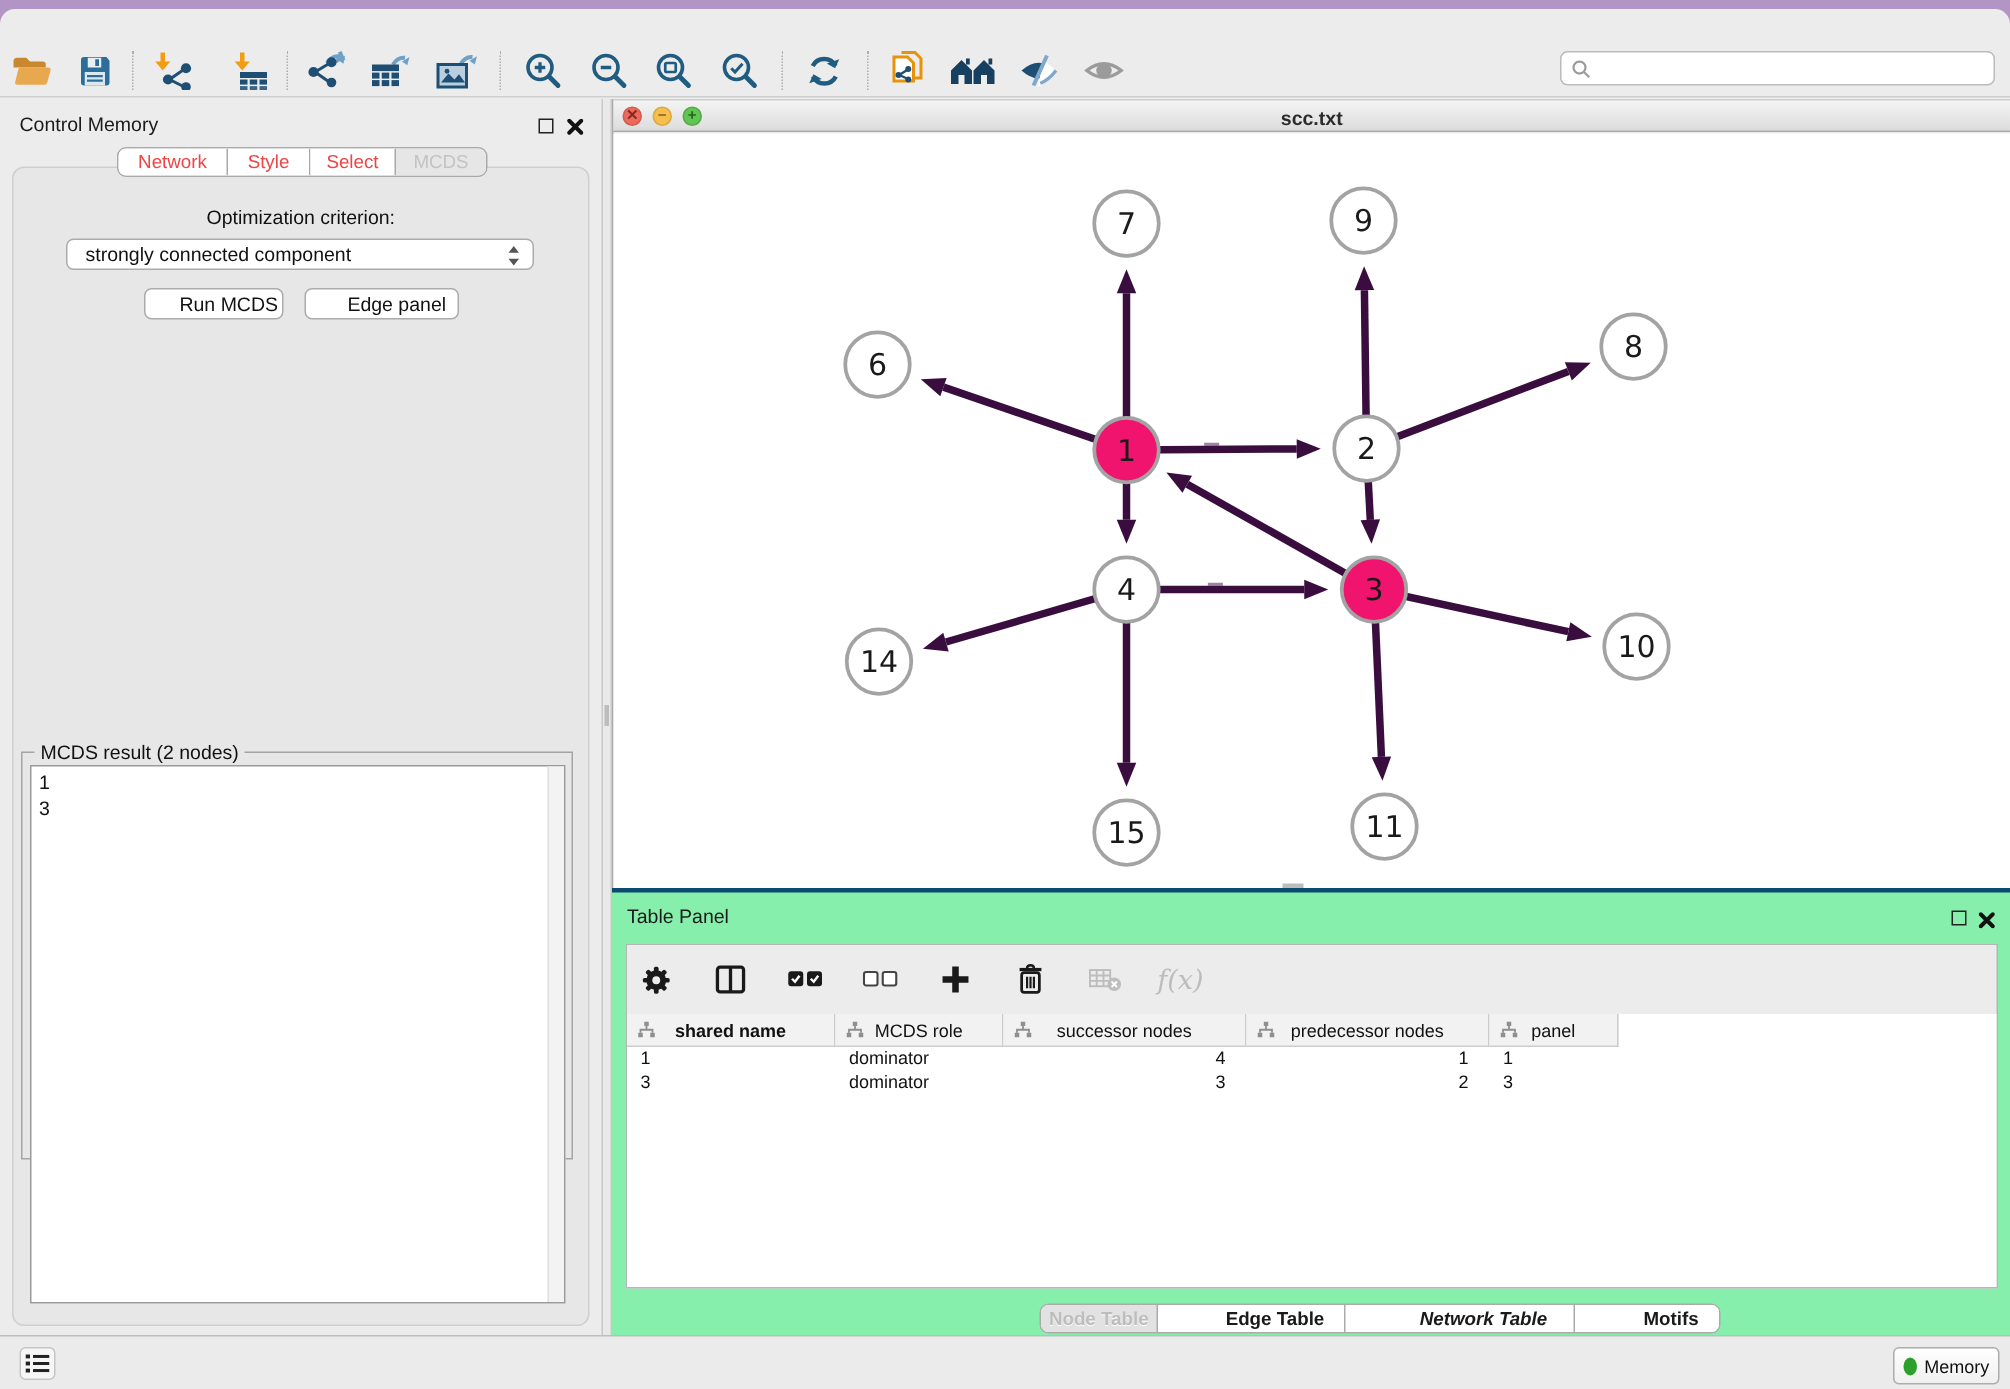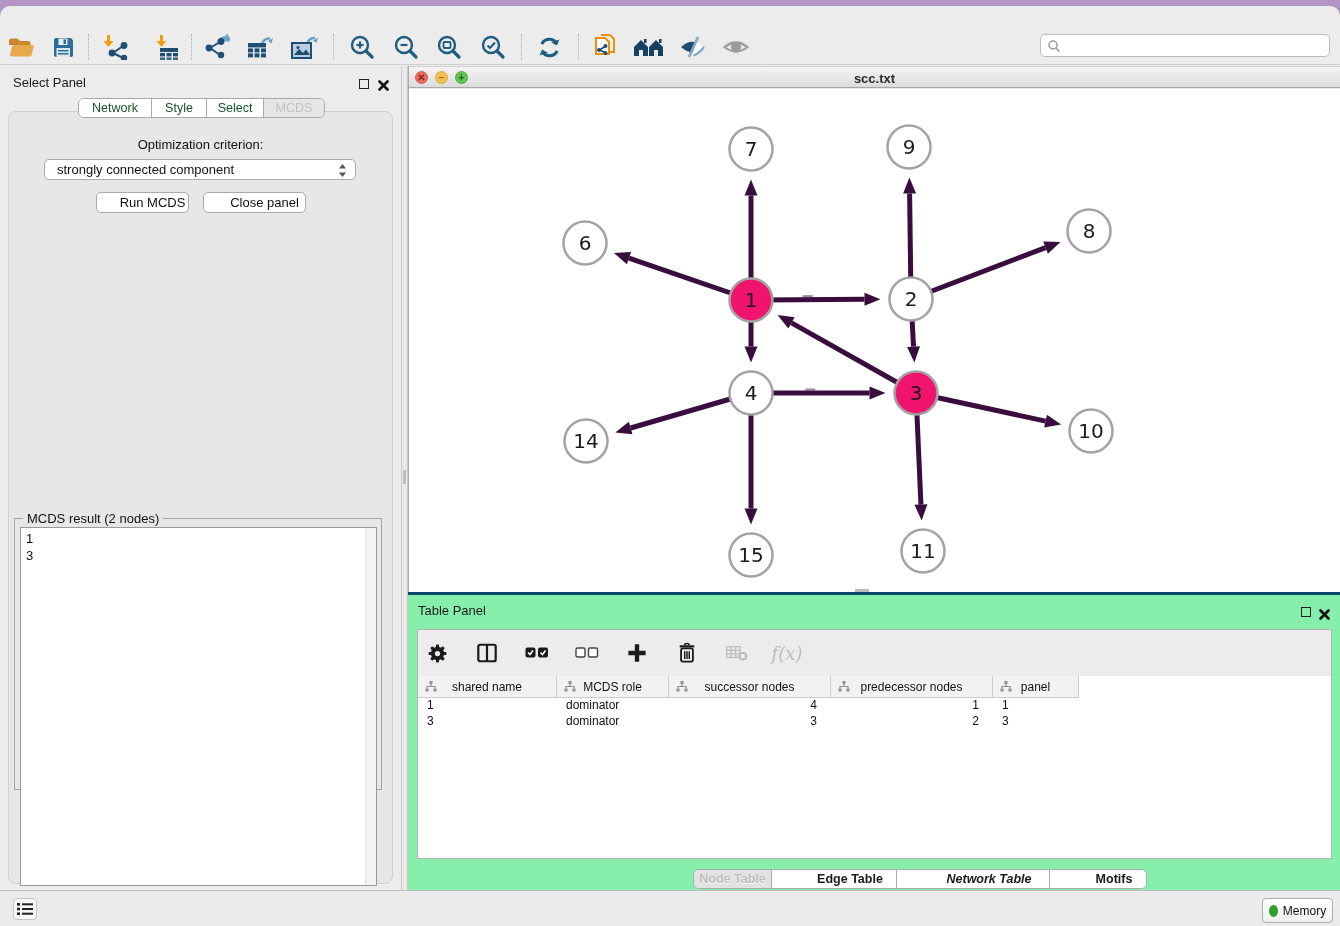--- a/index.html
+++ b/index.html
@@ -14,29 +14,29 @@
   .tbtn { position:absolute; top:2px; width:38px; height:32px; display:flex; align-items:center; justify-content:center; }
   .tsep { position:absolute; top:5px; width:0; height:26px; border-left:1px dotted #ADADAD; }
   #search-box { position:absolute; top:5px; left:1040px; width:290px; height:23px; background:#fff; border:1px solid #BBB; border-radius:5px; display:flex; align-items:center; padding-left:6px; }
   
   .panel-title { font-size:13px; color:#1a1a1a; }
   .wicon-sq { width:10px; height:10px; border:1.5px solid #222; display:block; margin-top:2px; }
   
   #control-panel { position:absolute; top:60px; left:0; width:401px; height:824px; background:#ECECEC; }
   #cp-box { position:absolute; top:45px; left:8px; width:385px; height:773px; background:#E7E7E7; border:1px solid #CFCFCF; border-radius:8px; }
   #cp-tabs { position:absolute; top:32px; left:78px; height:20px; display:flex; border:1px solid #A9A9A9; border-radius:6px; overflow:hidden; background:#fff; }
-  .cp-tab { font-size:12.5px; color:#14532d; display:flex; align-items:center; justify-content:center; border-right:1px solid #A9A9A9; background:#fff; }
+  .cp-tab { font-size:12.5px; color:#ef4444; display:flex; align-items:center; justify-content:center; border-right:1px solid #A9A9A9; background:#fff; }
   .cp-tab:last-child { border-right:none; }
   .cp-tab.disabled { background:#E6E6E6; color:#C3C3C3; }
   #opt-label { position:absolute; top:71px; left:0; width:401px; text-align:center; font-size:13px; color:#111; }
   #opt-select { position:absolute; top:93px; left:44px; width:312px; height:21px; background:#fff; border:1px solid #ABABAB; border-radius:5px; font-size:13px; color:#111; display:flex; align-items:center; padding-left:12px; }
   #opt-stepper { position:absolute; right:8px; top:3px; }
   .btn { position:absolute; height:21px; background:#fff; border:1px solid #ABABAB; border-radius:5px; font-size:13px; color:#111; display:flex; align-items:center; justify-content:center;padding-left:20px; }
   
-  #result-group { position:absolute; top:452px; left:14px; width:368px; height:272px; border:1px solid #A5A5A5; }
+  #result-group { position:absolute; top:435px; left:14px; width:368px; height:272px; border:1px solid #A5A5A5; }
   #result-title { position:absolute; top:-8px; left:8px; background:#E7E7E7; padding:0 4px; font-size:13px; color:#111; }
   #result-inner { position:absolute; top:8px; left:5px; width:357px; height:359px; background:#fff; border:1px solid #9A9A9A; }
   #result-scroll { position:absolute; top:0; right:0; width:11px; height:100%; background:#F3F3F3; border-left:1px solid #E0E0E0; }
   #result-text { position:absolute; top:2px; left:5px; font-size:13px; color:#111; line-height:17px; white-space:pre; }
   
   #v-split { position:absolute; top:60px; left:401px; width:7px; height:824px; background:#E9E9E9; border-left:1px solid #C9C9C9; border-right:1px solid #C9C9C9; }
   #v-split-grip { position:absolute; top:404px; left:1px; width:3px; height:14px; background:#BDBDBD; }
   #h-split-grip { position:absolute; top:583px; left:855px; width:14px; height:3px; background:#BDBDBD; }
   
   #net-window { position:absolute; top:60px; left:408px; width:932px; height:526px; border-left:1px solid #ABABAB; }
@@ -241,21 +241,21 @@
     </div>
     <div id="search-box">
       <svg width="14" height="14" viewBox="0 0 14 14">
         <circle cx="6" cy="6" r="4" fill="none" stroke="#9B9B9B" stroke-width="1.5"></circle>
         <line x1="9" y1="9" x2="12.5" y2="12.5" stroke="#9B9B9B" stroke-width="1.5"></line>
       </svg>
     </div>
   </div>
 
   <div id="control-panel">
-    <span class="panel-title" style="position:absolute;top:9px;left:13px">Select Panel</span>
+    <span class="panel-title" style="position:absolute;top:9px;left:13px">Control Memory</span>
     <span style="position:absolute;top:11px;left:359px">
         <span class="wicon-sq"></span>
       </span>
     <span style="position:absolute;top:11px;left:378px"><svg width="11" height="11" viewBox="0 0 11 11">
           <path d="M1.5 1.5 L9.5 9.5 M9.5 1.5 L1.5 9.5" stroke="#111" stroke-width="2.6" stroke-linecap="round"></path>
         </svg></span>
     <div id="cp-box"></div>
     <div id="cp-tabs">
         <div class="cp-tab" style="width: 73px;">Network</div>
         <div class="cp-tab" style="width: 55px;">Style</div>
@@ -264,21 +264,21 @@
       </div>
     <div id="opt-select">
       <span>strongly connected component</span>
       <svg id="opt-stepper" width="9" height="15" viewBox="0 0 9 15">
         <path d="M4.5 1 L8 5.5 H1z" fill="#555"></path>
         <path d="M4.5 14 L1 9.5 h7z" fill="#555"></path>
       </svg>
     </div>
     <div id="opt-label">Optimization criterion:</div>
     <div class="btn" style="top:126px;left:96px;width:93px">Run MCDS</div>
-    <div class="btn" style="top:126px;left:203px;width:103px">Close panel</div>
+    <div class="btn" style="top:126px;left:203px;width:103px">Edge panel</div>
     <div id="result-group">
       <span id="result-title">MCDS result (2 nodes)</span>
       <div id="result-inner">
         <div id="result-text">1
 3</div>
         <div id="result-scroll"></div>
       </div>
     </div>
   </div>
 
@@ -426,21 +426,21 @@
             <circle cx="19.5" cy="13.5" r="5" fill="#BDBDBD"></circle>
             <path d="M17.5 11.5 l4 4 M21.5 11.5 l-4 4" stroke="#fff" stroke-width="1.5"></path>
           </svg>
         </div>
         <div class="tp-btn">
           <span style="font:italic 18px 'DejaVu Serif', serif; color:#BDBDBD">f(x)</span>
         </div>
       </div>
       <div id="tp-table">
         <div id="tp-header">
-            <div class="th-cell" style="width: 139px;">
+            <div class="th-cell" style="width: 139px; font-weight: bold;">
               <svg class="th-icon" width="12" height="11" viewBox="0 0 12 11">
                 <path d="M2 7.5 V5.5 h8 v2 M6 3 v2.5" stroke="#8F8F8F" stroke-width="1.2" fill="none"></path>
                 <rect x="4.5" y="0" width="3" height="3" fill="#8F8F8F"></rect>
                 <rect x="0.5" y="7.5" width="3" height="3" fill="#8F8F8F"></rect>
                 <rect x="8.5" y="7.5" width="3" height="3" fill="#8F8F8F"></rect>
               </svg>
               <span>shared name</span>
             </div>
             <div class="th-cell" style="width: 112px;">
               <svg class="th-icon" width="12" height="11" viewBox="0 0 12 11">

